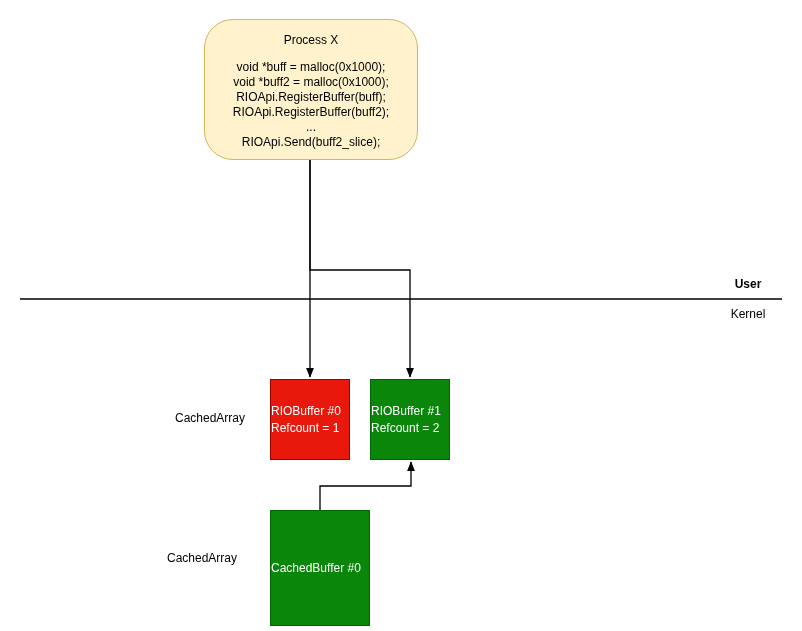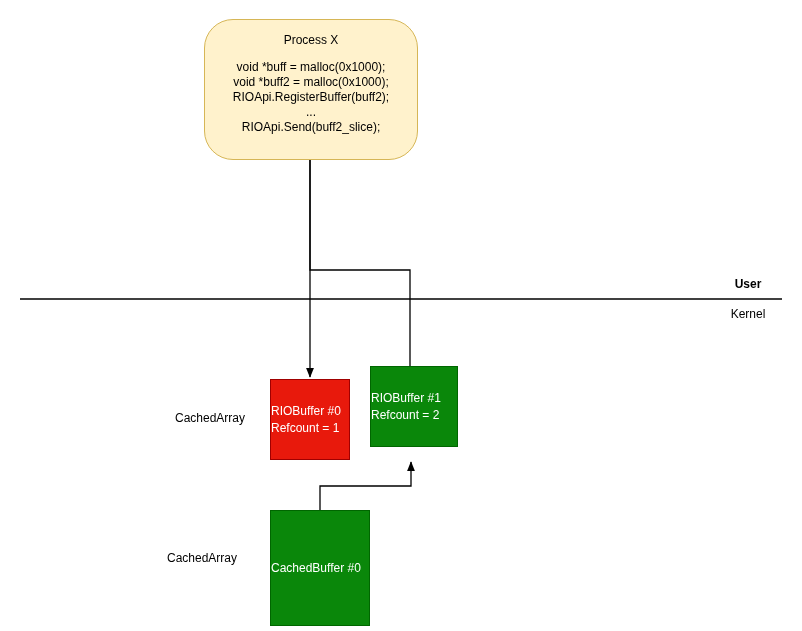--- a/index.html
+++ b/index.html
@@ -92,22 +92,22 @@
   }
   .node.rio0 {
     left: 270px;
     top: 379px;
     width: 80px;
     height: 81px;
     border: 1.3px solid #a00000;
   }
   .node.rio1 {
     left: 370px;
-    top: 366px;
-    width: 88px;
+    top: 379px;
+    width: 80px;
     height: 81px;
     border: 1.3px solid #006600;
   }
   .node.cached0 {
     left: 270px;
     top: 510px;
     width: 100px;
     height: 116px;
     border: 1.3px solid #006600;
   }
@@ -127,20 +127,21 @@
     <polyline points="310,160 310,377" marker-end="url(#arrowhead)"></polyline>
     <polyline points="310,160 310,270 410,270 410,377" marker-end="url(#arrowhead)"></polyline>
     <polyline points="320,510 320,486 411,486 411,462" marker-end="url(#arrowhead)"></polyline>
   </svg>
 
   <div class="process-box" style="background-color: rgb(255, 242, 204);">
     <div class="process-title">Process X</div>
     <div class="process-code">
       <div class="code-line">void *buff = malloc(0x1000);</div>
       <div class="code-line">void *buff2 = malloc(0x1000);</div>
+      <div class="code-line">RIOApi.RegisterBuffer(buff);</div>
       <div class="code-line">RIOApi.RegisterBuffer(buff2);</div>
       <div class="code-line">...</div>
       <div class="code-line">RIOApi.Send(buff2_slice);</div>
     </div>
   </div>
 
   <div class="side-label user">User</div>
   <div class="side-label kernel">Kernel</div>
 
   <div class="row-label buffer">CachedArray</div>

